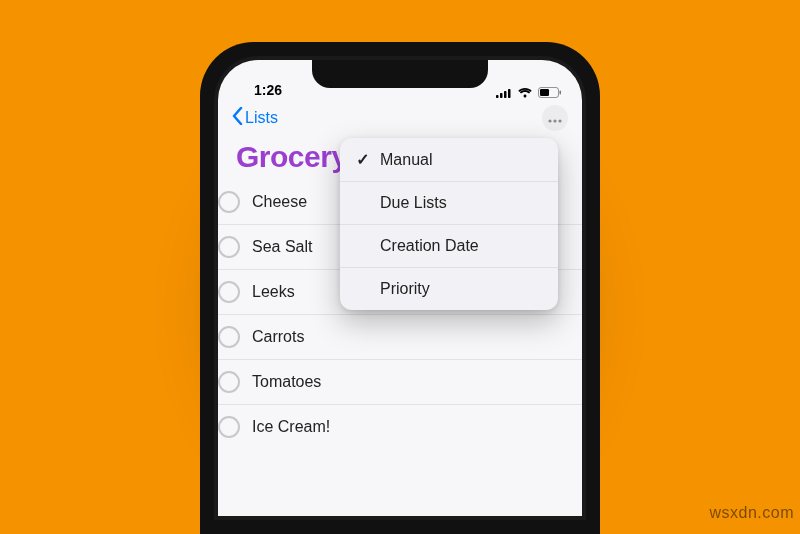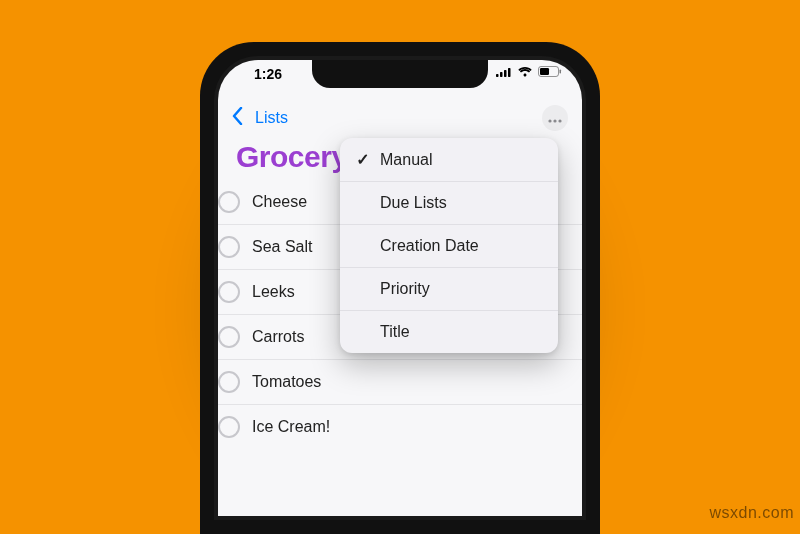--- a/index.html
+++ b/index.html
@@ -48,21 +48,21 @@
     top: 0; left: 50%;
     transform: translateX(-50%);
     width: 176px; height: 28px;
     background: #111;
     border-radius: 0 0 18px 18px;
     z-index: 5;
   }
   .status-bar {
     height: 38px;
     display: flex;
-    align-items: flex-start;
+    align-items: flex-end;
     justify-content: space-between;
     padding: 6px 20px 0 20px;
     font-size: 14px;
     font-weight: 600;
     color: #000;
   }
   .status-left { width: 60px; text-align: center; }
   .status-right { display: flex; align-items: center; gap: 6px; }
   .signal, .wifi, .battery { display: inline-block; }
   .signal svg, .wifi svg, .battery svg { display: block; }
@@ -70,21 +70,21 @@
     height: 40px;
     display: flex;
     align-items: center;
     justify-content: space-between;
     padding: 0 14px;
   }
   .back-btn {
     display: flex; align-items: center;
     color: #007aff;
     font-size: 16px;
-    gap: 12px;
+    gap: 2px;
   }
   .more-btn {
     width: 26px; height: 26px;
     border-radius: 50%;
     background: #ececee;
     display: flex; align-items: center; justify-content: center;
     color: #8a8a8e;
   }
   .list-title {
     padding: 2px 18px 6px 18px;
@@ -244,23 +244,19 @@
           <span>Due Lists</span>
         </div>
         <div class="sort-item">
           <span class="sort-check"></span>
           <span>Creation Date</span>
         </div>
         <div class="sort-item">
           <span class="sort-check"></span>
           <span>Priority</span>
         </div>
-        <div class="sort-item">
-          <span class="sort-check"></span>
-          <span>Title</span>
-        </div>
       </div>
 
     </div>
   </div>
 </div>
 
 <div class="watermark">wsxdn.com</div>
 
 </body></html>

